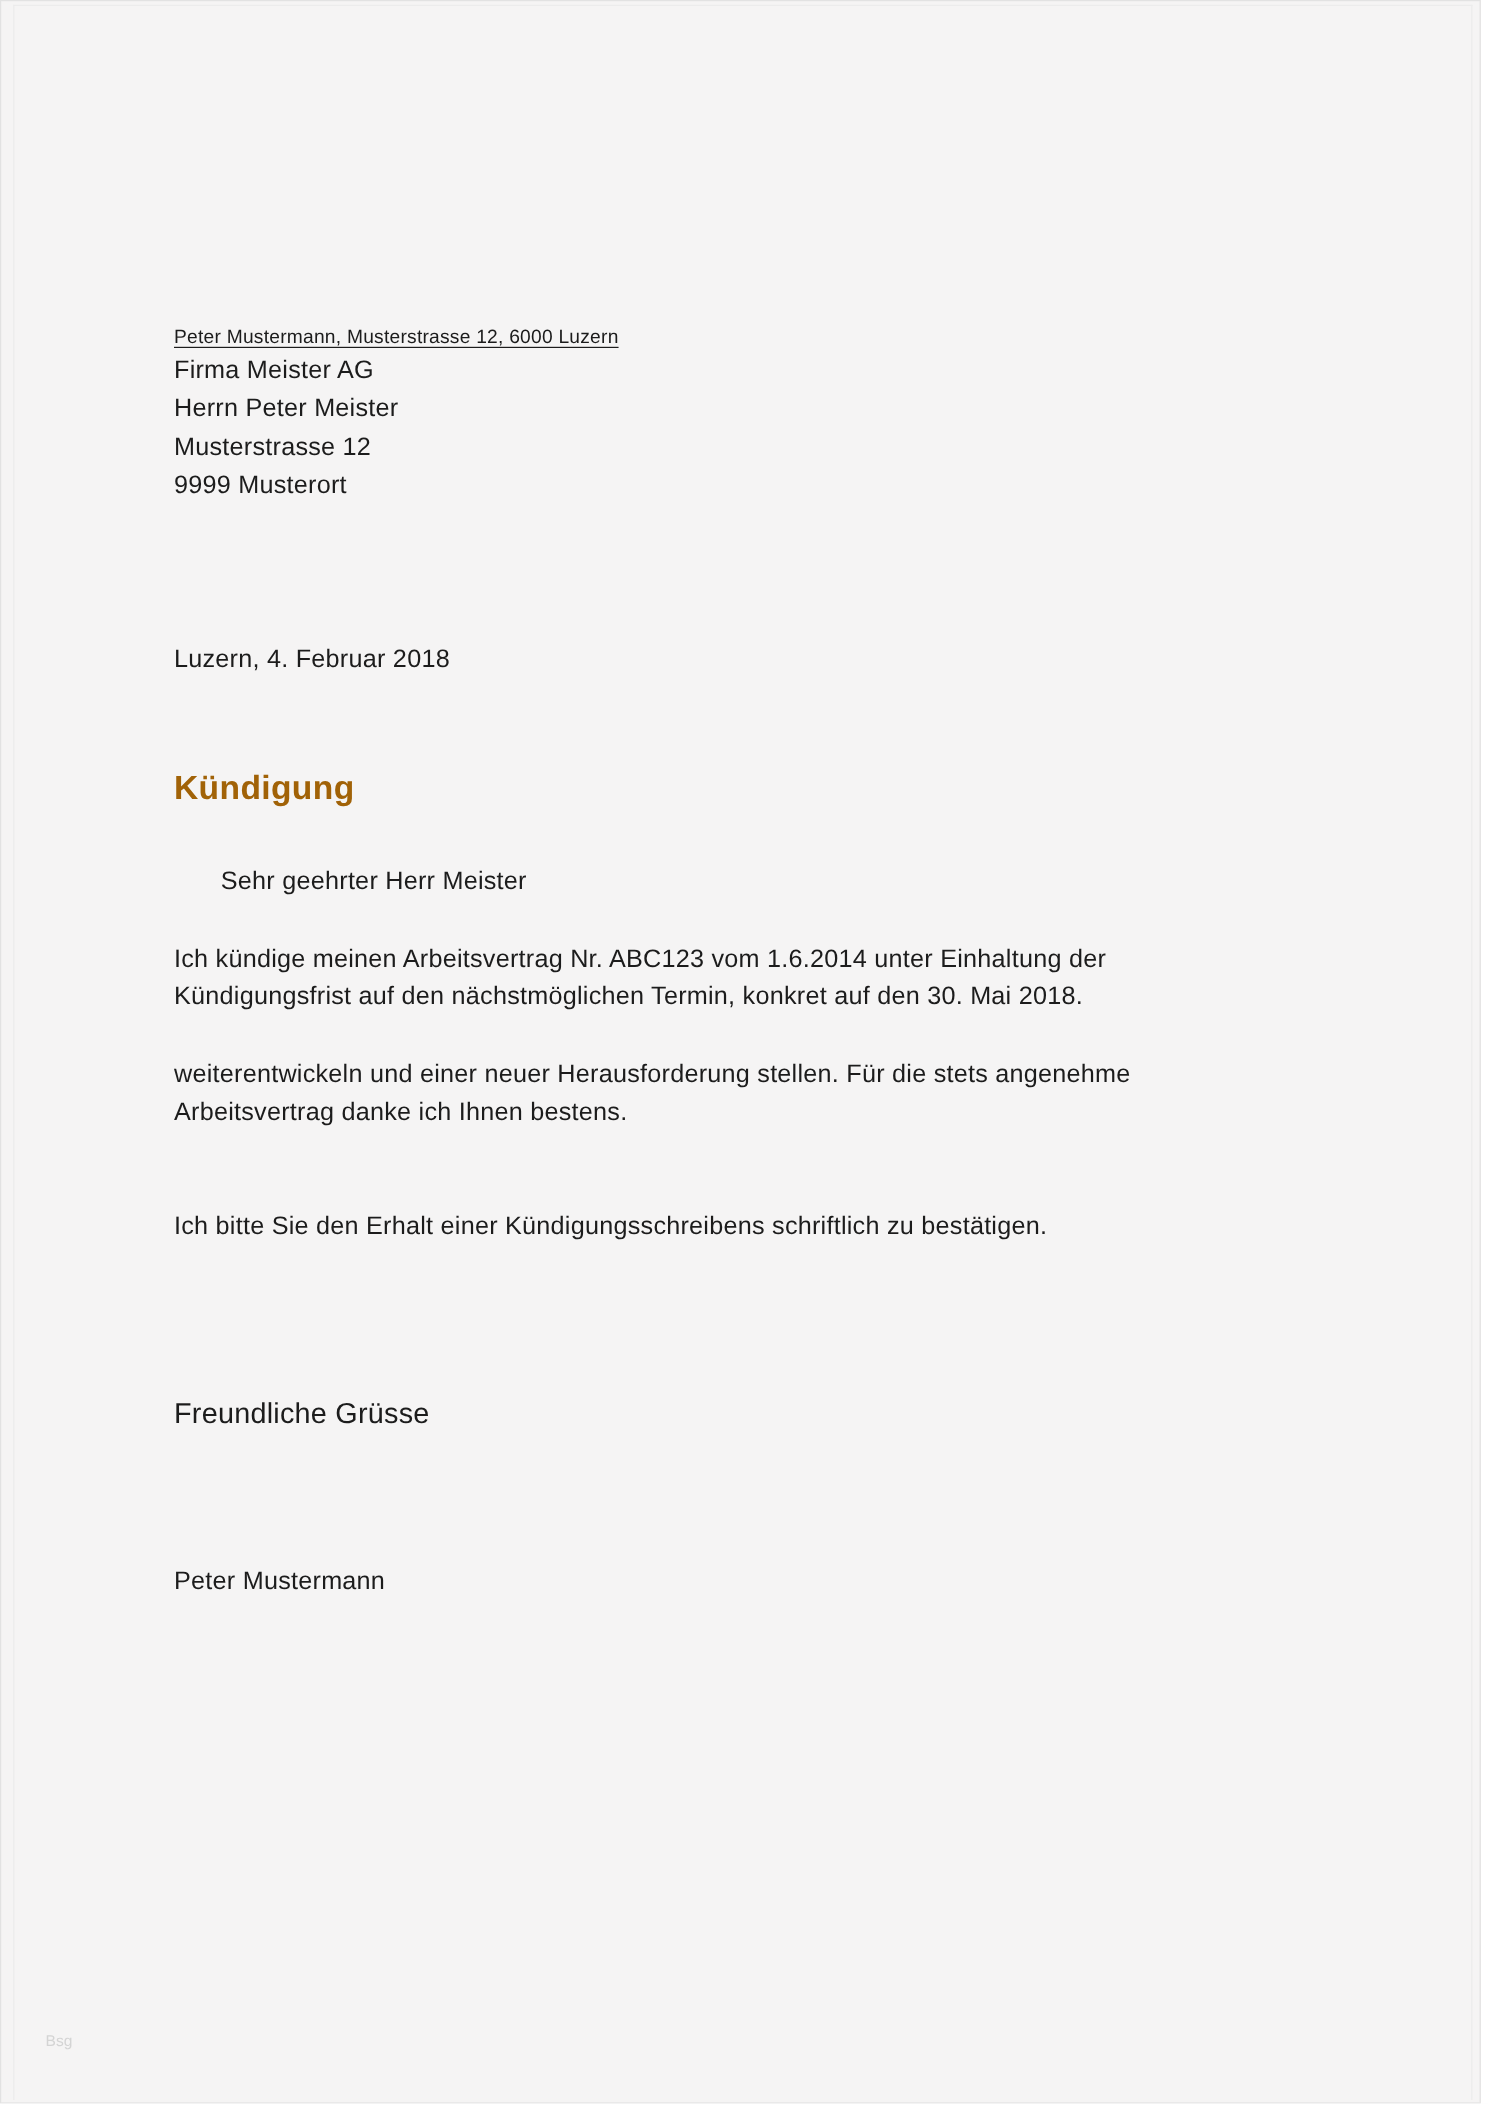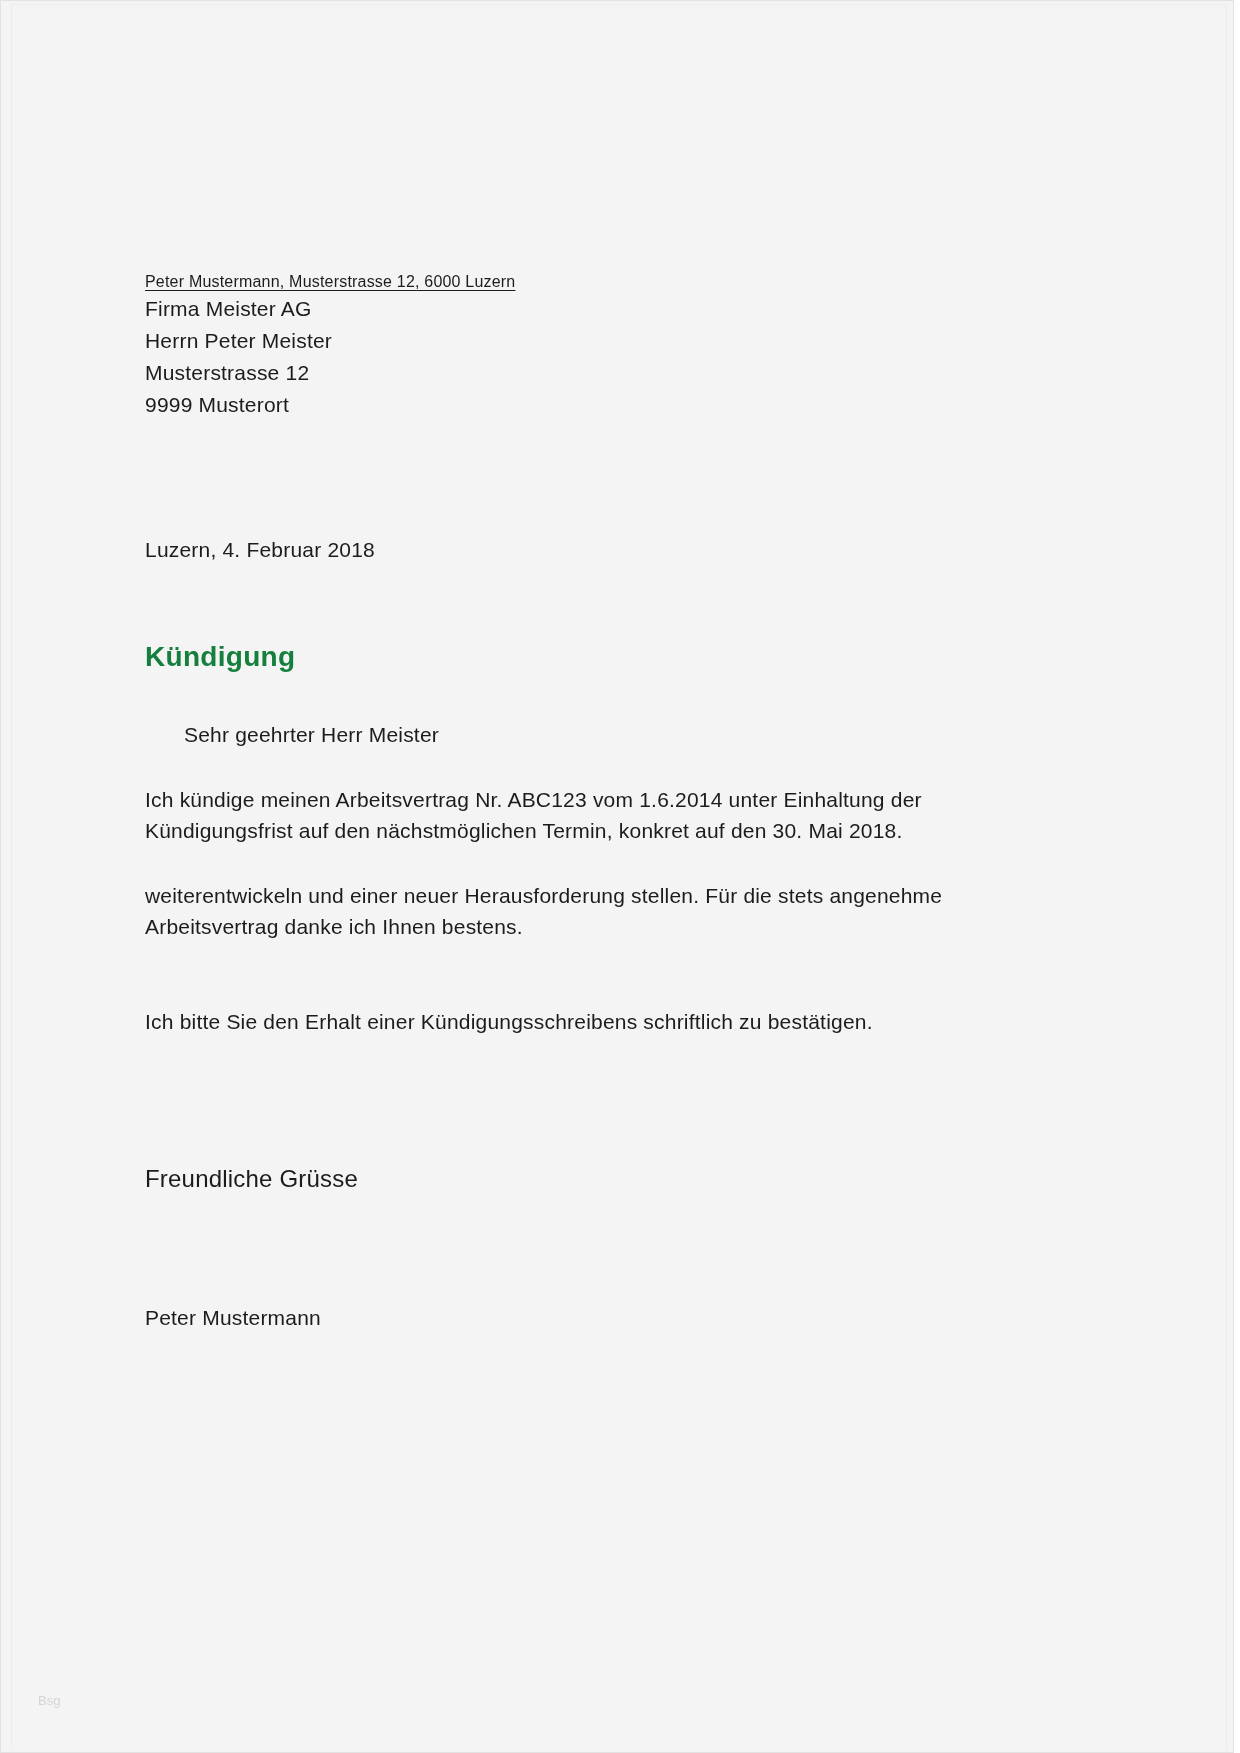--- a/index.html
+++ b/index.html
@@ -47,21 +47,21 @@
     top: 533px;
     font-size: 21px;
     line-height: 31px;
     letter-spacing: 0.2px;
   }
   .subject {
     top: 638px;
     font-size: 28px;
     line-height: 36px;
     font-weight: bold;
-    color: #15803d;
+    color: #a16207;
     letter-spacing: 0.3px;
   }
   .salutation {
     top: 718px;
     font-size: 21px;
     line-height: 31px;
     letter-spacing: 0.2px;
     margin-left: 39px;
   }
   .para {

